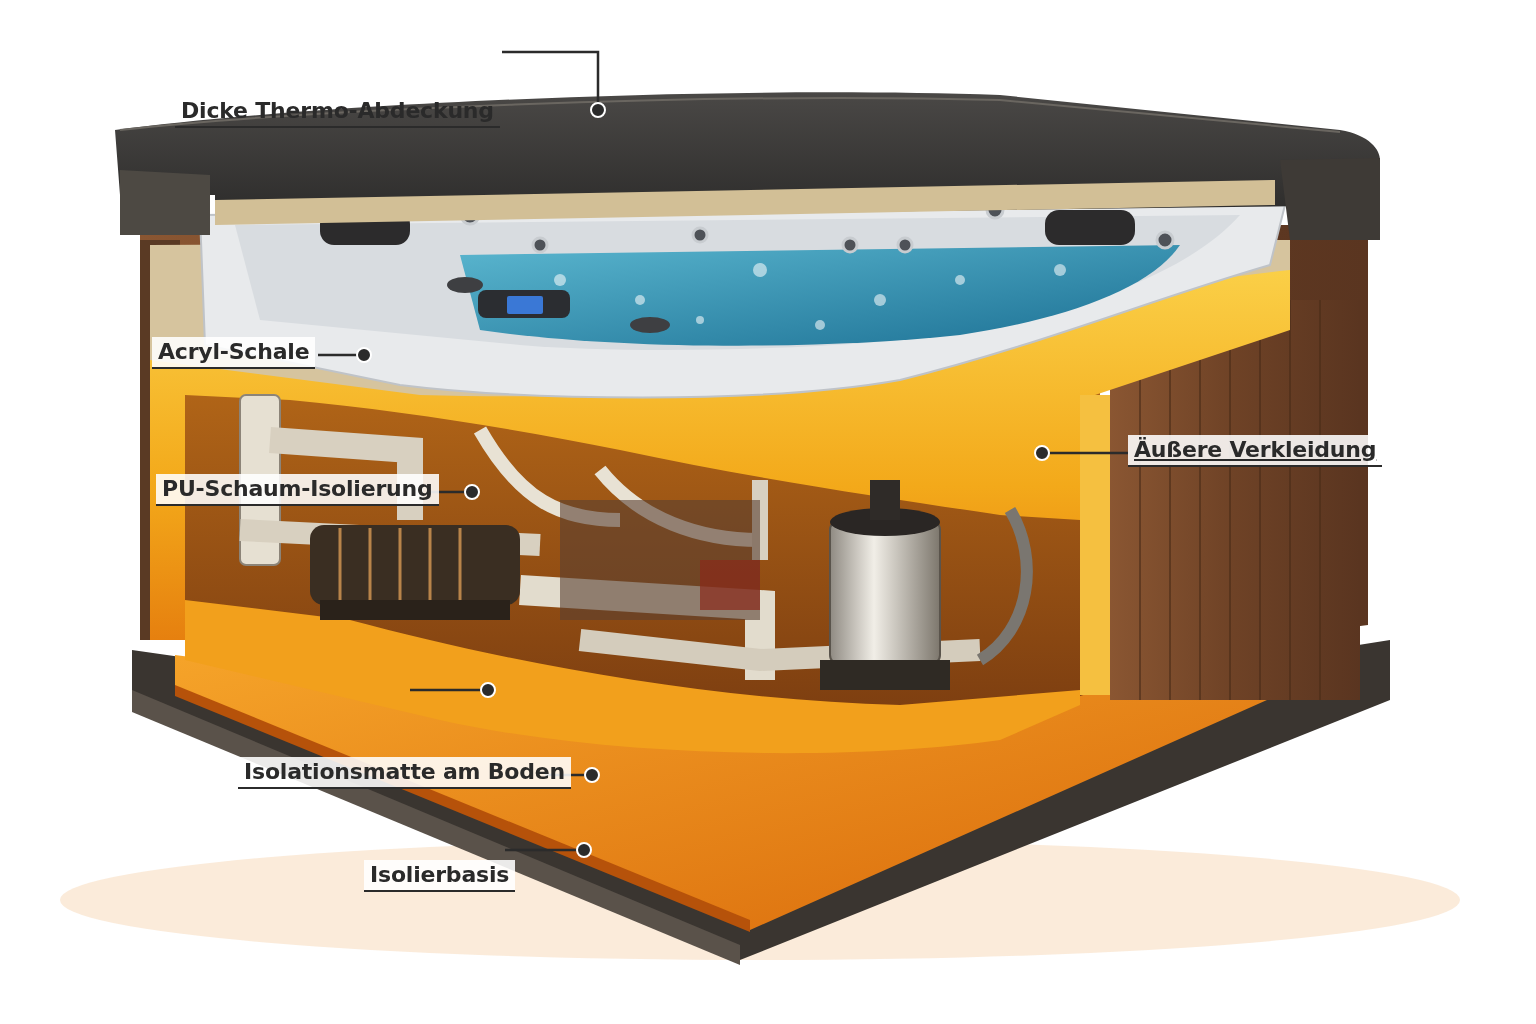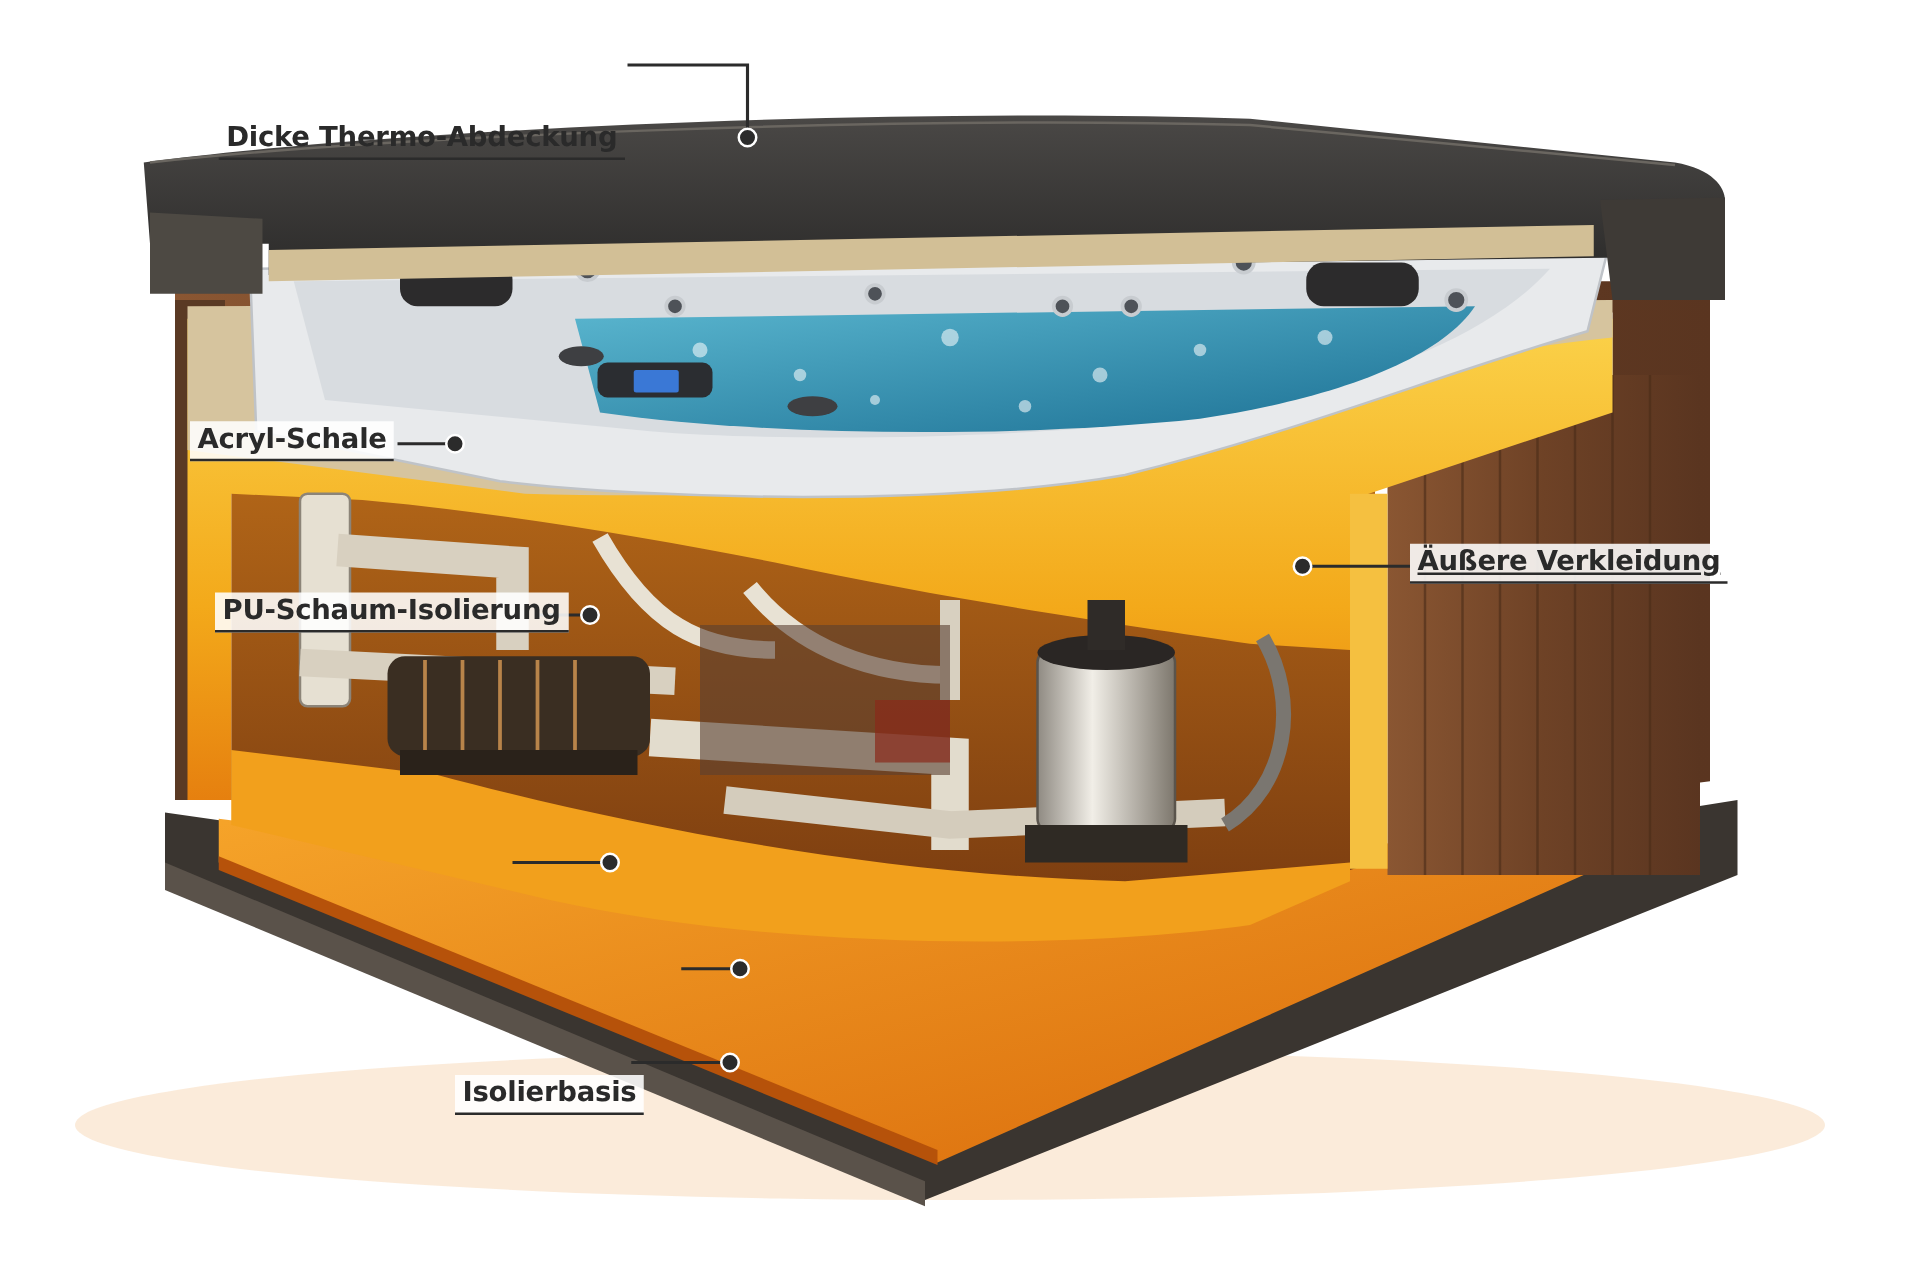--- a/index.html
+++ b/index.html
@@ -175,16 +175,17 @@
       <circle cx="472" cy="492" r="7"></circle>
       <circle cx="1042" cy="453" r="7"></circle>
       <circle cx="488" cy="690" r="7"></circle>
       <circle cx="592" cy="775" r="7"></circle>
       <circle cx="584" cy="850" r="7"></circle>
     </g>
   </svg>
 
   <div class="label plain" style="left:175px; top:48px;margin-top:48px;">Dicke Thermo-Abdeckung</div>
   <div class="label" style="left:152px; top:337px;">Acryl-Schale</div>
-  <div class="label" style="left:156px; top:474px;margin-left:16px;">PU-Schaum-Isolierung</div>
+  <div class="label" style="left:156px; top:474px;">PU-Schaum-Isolierung</div>
   <div class="label" style="left:1128px; top:435px;text-decoration:underline;">Äußere Verkleidung</div>
+  <div class="label" style="left:238px; top:757px;">Isolationsmatte am Boden</div>
   <div class="label" style="left:364px; top:832px;margin-top:28px;">Isolierbasis</div>
 </div>
 
 </body></html>

